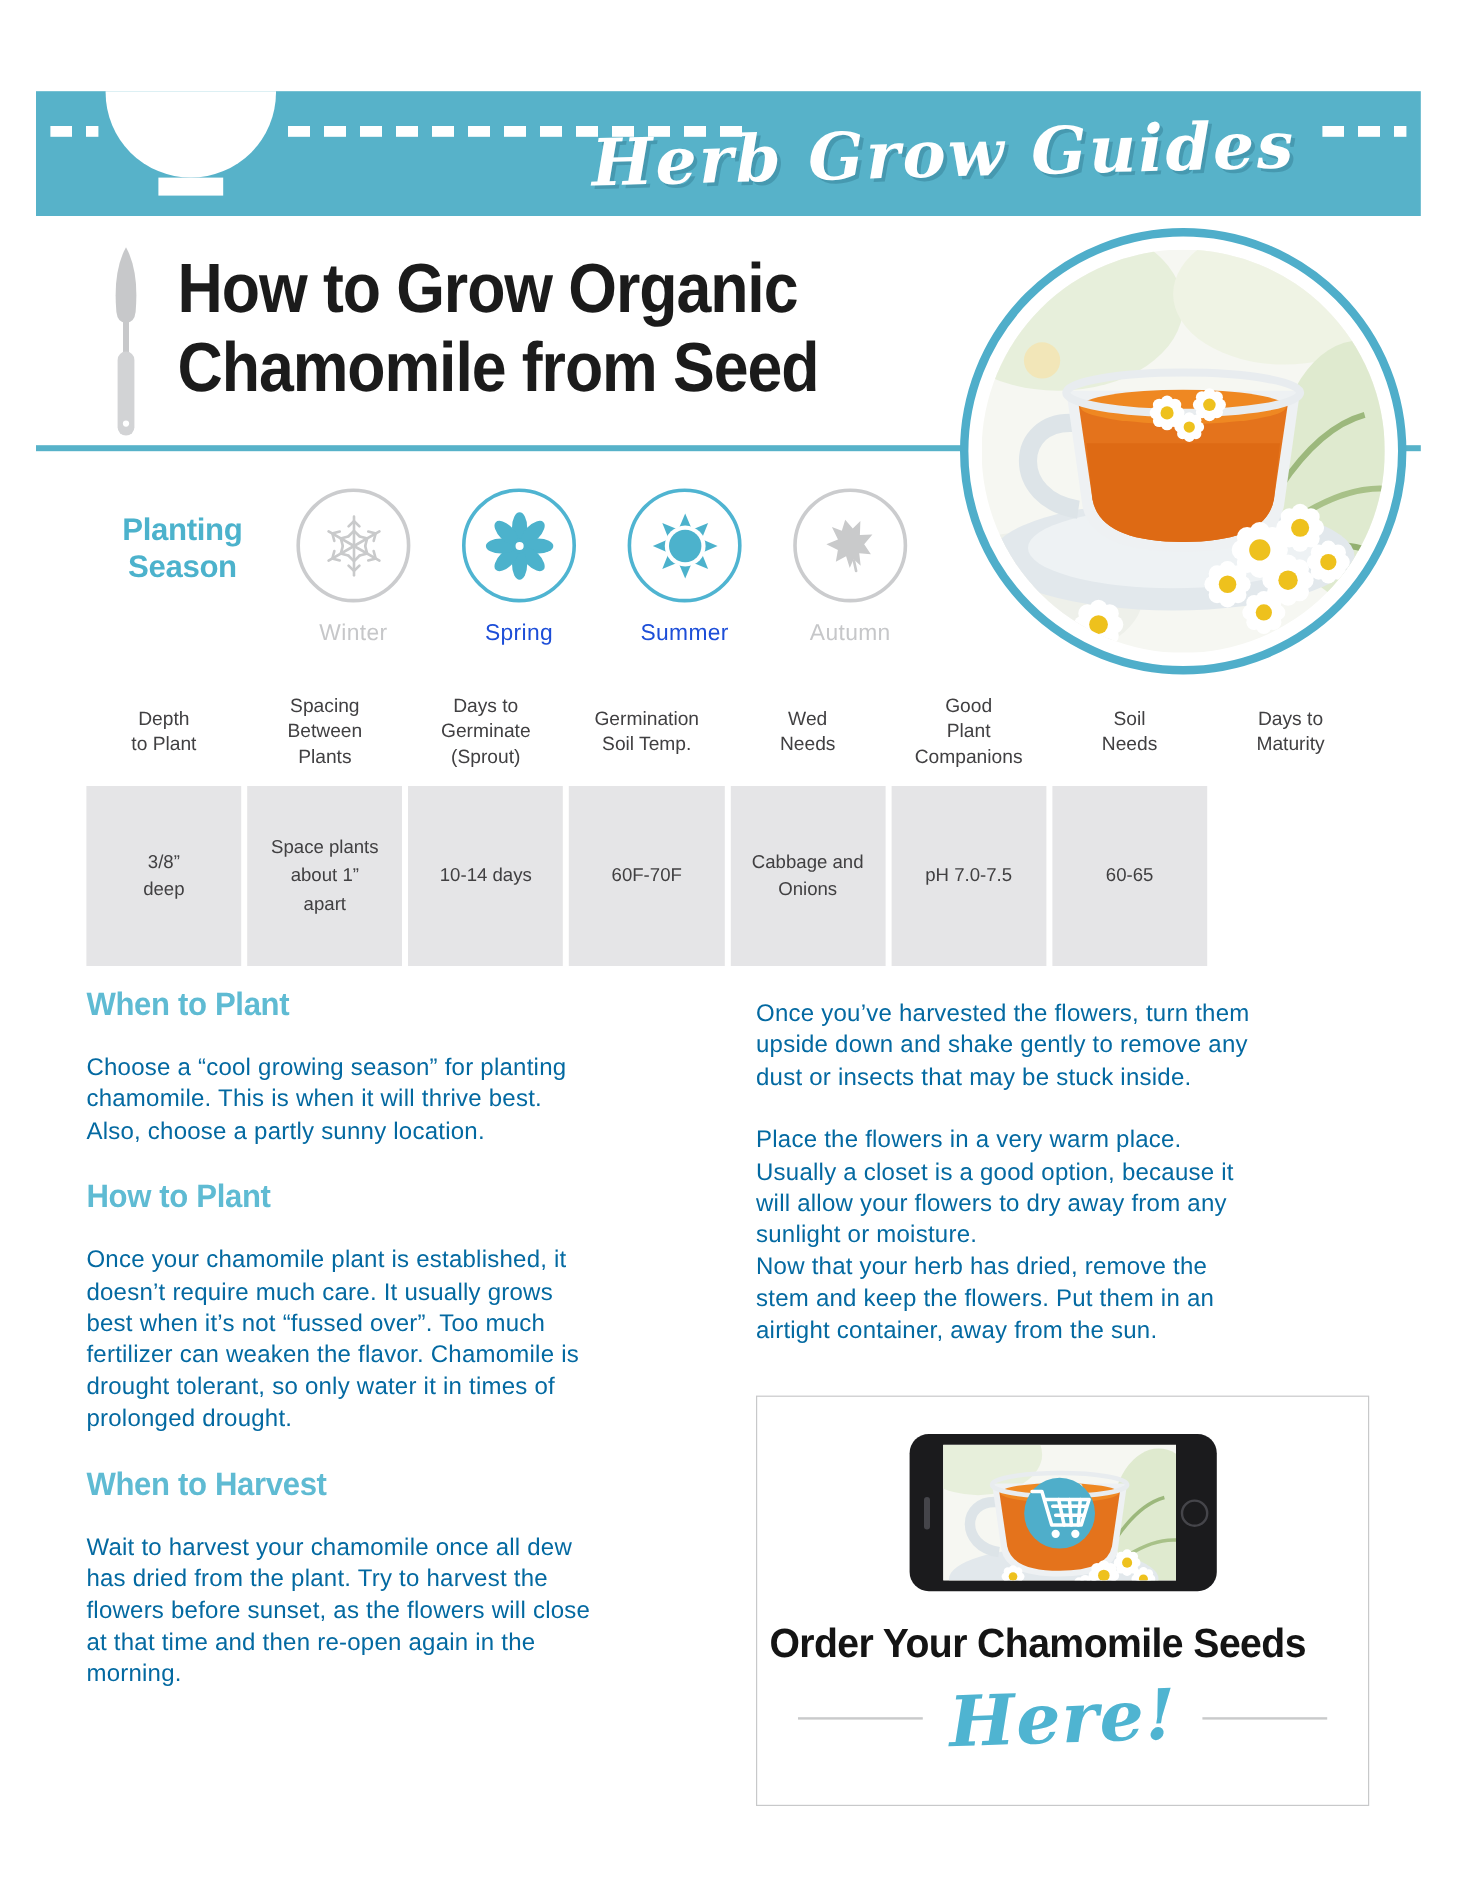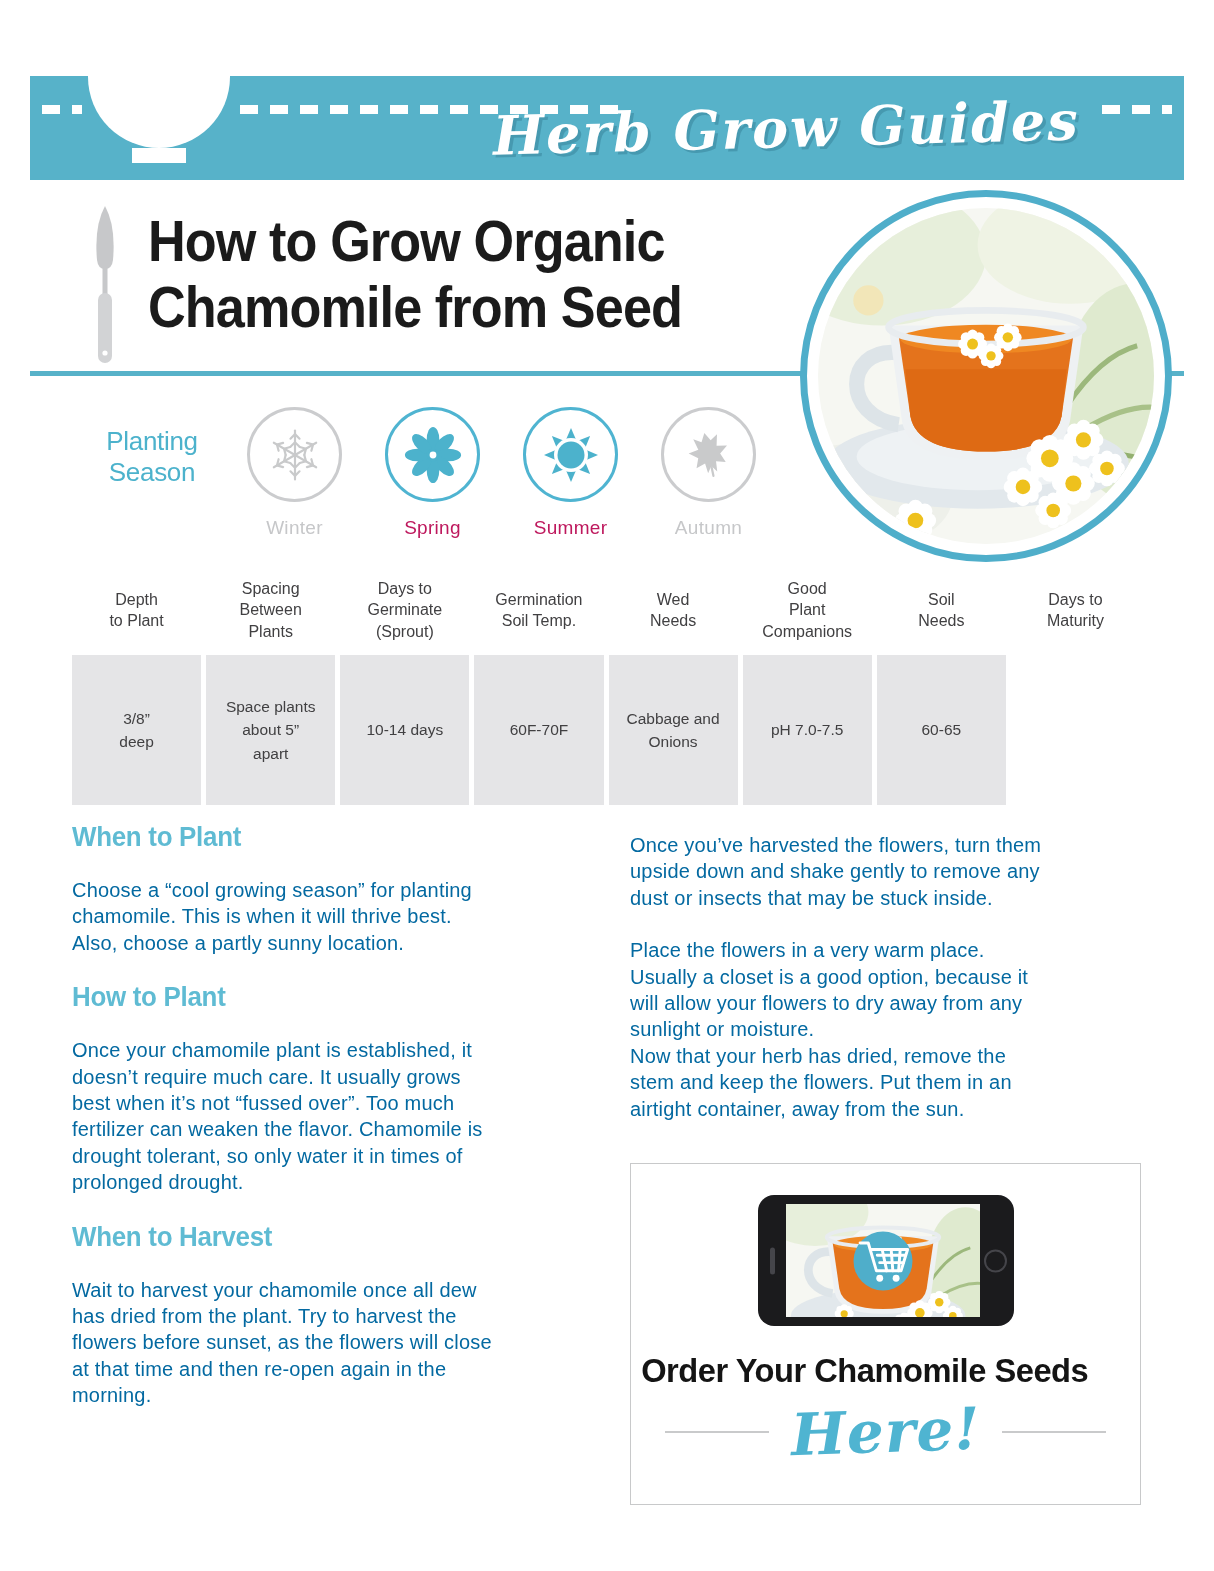--- a/index.html
+++ b/index.html
@@ -36,27 +36,27 @@
   }
   .divider { position:absolute; left:30px; top:371px; width:1154px; height:5px; background:#57B2C9; }
   
   .hero { position:absolute; left:800px; top:190px; width:372px; height:372px;
     border-radius:50%; background:#fff; border:7px solid #4FAECA; }
   .hero-photo { position:absolute; left:11px; top:11px; width:336px; height:336px;
     border-radius:50%; overflow:hidden; }
   .hero-photo svg { width:100%; height:100%; display:block; }
   
   .ps-label { position:absolute; left:94px; top:426px; width:116px; text-align:center;
-    font-size:26px; font-weight:normal; color:#4CB2CC; line-height:1.18; white-space:pre-line;
+    font-size:26px; font-weight:bold; color:#4CB2CC; line-height:1.18; white-space:pre-line;
     letter-spacing:-0.3px; }
   .season { position:absolute; top:407px; width:95px; text-align:center; }
   .season .ring { width:95px; height:95px; border-radius:50%; border:3px solid #4FB4D1;
     display:flex; align-items:center; justify-content:center; margin:0 auto; background:#fff; }
   .season.inactive .ring { border-color:#CBCCCE; }
-  .season .slabel { margin-top:15px; font-size:19px; color:#be185d; letter-spacing:0.3px; }
+  .season .slabel { margin-top:15px; font-size:19px; color:#1d4ed8; letter-spacing:0.3px; }
   .season.inactive .slabel { color:#C6C7C9; }
   .s1 { left:247px; } .s2 { left:385px; } .s3 { left:523px; } .s4 { left:661px; }
   
   .thead, .tbody { position:absolute; left:72px; width:1068px; display:grid;
     grid-template-columns:repeat(8,1fr); gap:5px; }
   .thead { top:570px; }
   .thead .th { height:80px; display:flex; align-items:center; justify-content:center;
     text-align:center; font-size:16px; color:#414042; line-height:1.32; white-space:pre-line; }
   .tbody { top:655px; }
   .tbody .td { height:150px; background:#E5E5E7; display:flex; align-items:center;
@@ -282,21 +282,21 @@
 Companions</div>
     <div class="th">Soil
 Needs</div>
     <div class="th">Days to
 Maturity</div>
   </div>
   <div class="tbody">
     <div class="td">3/8”
 deep</div>
     <div class="td">Space plants
-about 5”
+about 1”
 apart</div>
     <div class="td">10-14 days</div>
     <div class="td">60F-70F</div>
     <div class="td">Cabbage and
 Onions</div>
     <div class="td">pH 7.0-7.5</div>
     <div class="td">60-65</div>
   </div>
 
   <div class="col-left">

